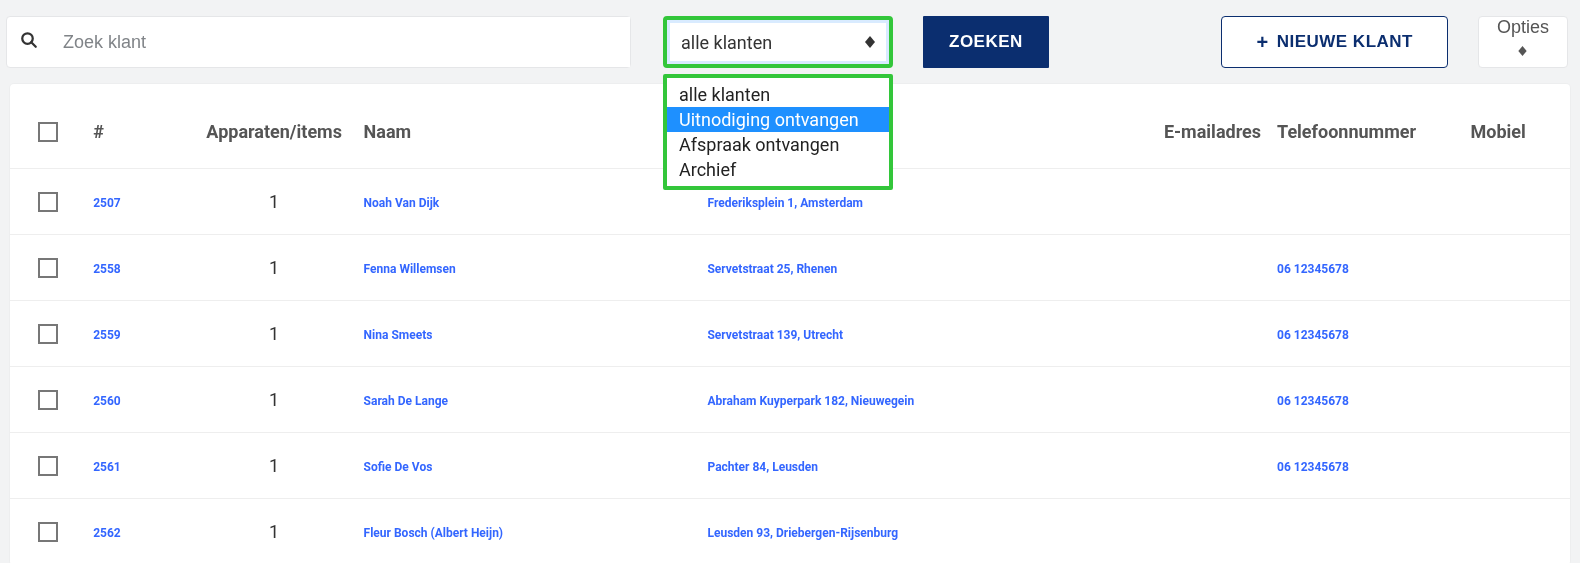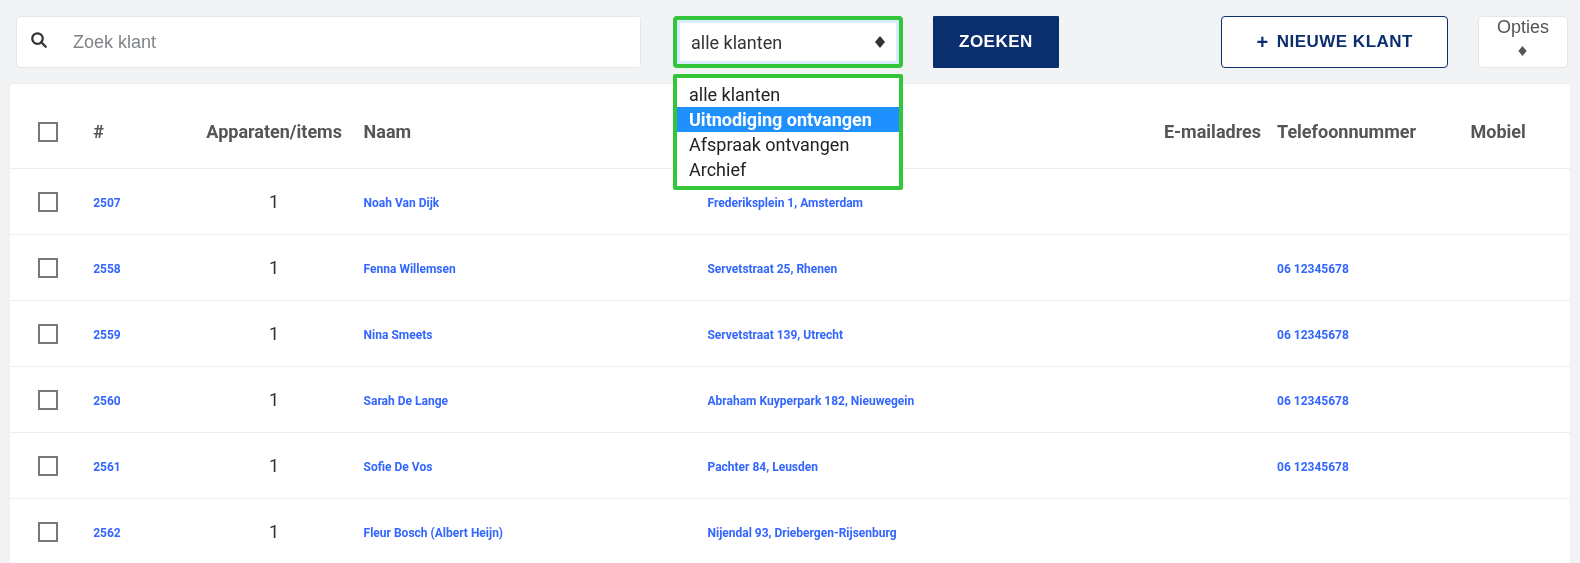--- a/index.html
+++ b/index.html
@@ -7,21 +7,21 @@
     font-family: -apple-system, BlinkMacSystemFont, "Segoe UI", Roboto, Arial, sans-serif;
     background: #f2f3f4;
     width: 1580px;
     height: 563px;
     overflow: hidden;
     position: relative;
   }
   .toolbar {
     display: flex;
     align-items: center;
-    padding: 16px 10px 16px 16px;
+    padding: 16px 10px 16px 6px;
     gap: 0;
   }
   .search-wrap {
     position: relative;
     flex: 0 0 auto;
     width: 625px;
     height: 52px;
     background: #fff;
     border: 1px solid #e5e6e8;
     border-radius: 4px;
@@ -87,21 +87,20 @@
     font-size: 18px;
   }
   .dropdown .opt {
     padding: 2px 12px;
     color: #222;
     cursor: pointer;
   }
   .dropdown .opt.selected {
     background: #1e90ff;
     color: #fff;
-    font-weight: bold;
   }
   .btn-primary {
     margin-left: 30px;
     height: 52px;
     padding: 0 26px;
     background: #0b2e6f;
     color: #fff;
     border: none;
     border-radius: 1px;
     font-size: 17px;
@@ -314,20 +313,20 @@
           <td class="col-addr"><span class="link">Pachter 84, Leusden</span></td>
           <td class="col-email"><span></span></td>
           <td class="col-phone"><span class="link">06 12345678</span></td>
           <td class="col-mob"><span></span></td>
         </tr>
         <tr>
           <td class="col-check"><span class="chk"></span></td>
           <td class="col-id"><span class="link">2562</span></td>
           <td class="col-dev"><span class="num">1</span></td>
           <td class="col-name"><span class="link">Fleur Bosch (Albert Heijn)</span></td>
-          <td class="col-addr"><span class="link">Nijendal 93, Driebergen-Rijsenburg</span></td>
+          <td class="col-addr"><span class="link">Leusden 93, Driebergen-Rijsenburg</span></td>
           <td class="col-email"><span></span></td>
           <td class="col-phone"><span class="link"></span></td>
           <td class="col-mob"><span></span></td>
         </tr>
       </tbody>
   </table>
 </div>
 
 </body></html>

